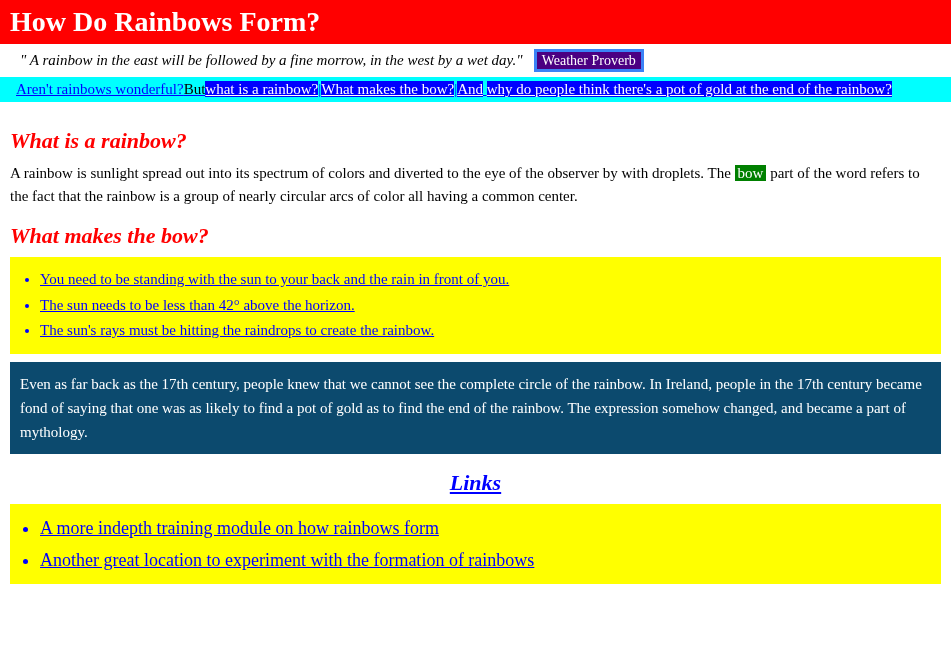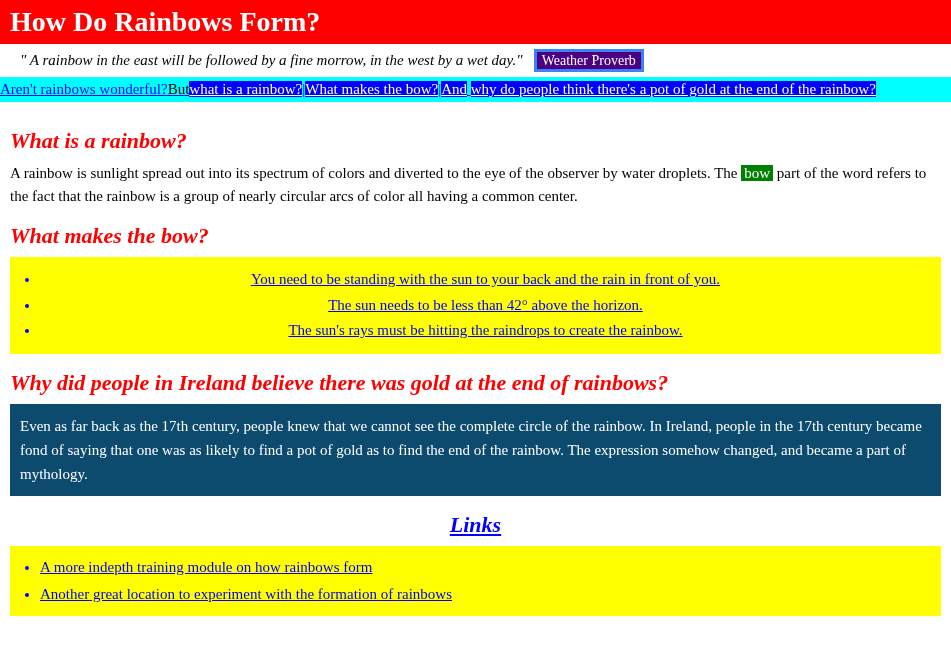--- a/index.html
+++ b/index.html
@@ -30,21 +30,21 @@
       background: #4b0082;
       color: #fff;
       font-style: normal;
       padding: 1px 5px;
       font-size: 14px;
       border: 3px solid #3b82f6;
     }
 
     #nav-bar {
       background: cyan;
-      padding: 4px 0;
+      padding: 4px 16px;
       font-size: 15px;
       color: #00f;
       text-decoration: underline;
     }
     #nav-bar span {
       display: inline;
     }
     .nav-link {
       color: #00f;
       text-decoration: underline;
@@ -81,21 +81,20 @@
     .bow-highlight {
       background: green;
       color: #fff;
       padding: 0 3px;
     }
 
     .bullet-list {
       background: yellow;
       padding: 10px 10px 10px 30px;
       margin: 6px 0;
-      text-align: center;
     }
     .bullet-list li {
       color: blue;
       font-size: 15px;
       line-height: 1.7;
       text-decoration: underline;
     }
 
     .black-box {
       background: #0c4a6e;
@@ -116,21 +115,21 @@
       text-align: center;
     }
 
     .links-list {
       background: yellow;
       padding: 8px 10px 8px 30px;
       margin: 6px 0;
     }
     .links-list li {
       color: blue;
-      font-size: 15px;
+      font-size: 18px;
       line-height: 1.8;
       text-decoration: underline;
     }
   </style>
 </head>
 <body>
 
 <div id="header">
   <h1>How Do Rainbows Form?</h1>
 </div>
@@ -142,31 +141,30 @@
 </div>
 
 <div id="nav-bar">
   <span class="nav-link">Aren't rainbows wonderful?</span><span class="nav-plain">But</span><span class="nav-highlighted">what is a rainbow?</span>|<span class="nav-highlighted">What makes the bow?</span>|<span class="nav-highlighted">And</span> <span class="nav-highlighted">why do people think there's a pot of gold at the end of the rainbow?</span>
 </div>
 
 <div id="main-content">
 
   <h2 class="section-heading">What is a rainbow?</h2>
   <p class="body-text">
-    <span>A rainbow is sunlight spread out into its spectrum of colors and diverted to the eye of the observer by water droplets. The </span><span class="bow-highlight">bow</span><span> part of the word refers to the fact that the rainbow is a group of nearly circular arcs of color all having a common center.</span>
+    <span>A rainbow is sunlight spread out into its spectrum of colors and diverted to the eye of the observer by with droplets. The </span><span class="bow-highlight">bow</span><span> part of the word refers to the fact that the rainbow is a group of nearly circular arcs of color all having a common center.</span>
   </p>
 
   <h2 class="section-heading">What makes the bow?</h2>
   <ul class="bullet-list">
     <li>You need to be standing with the sun to your back and the rain in front of you.</li>
     <li>The sun needs to be less than 42° above the horizon.</li>
     <li>The sun's rays must be hitting the raindrops to create the rainbow.</li>
   </ul>
 
-  <h2 class="section-heading">Why did people in Ireland believe there was gold at the end of rainbows?</h2>
   <div class="black-box">
     <span>Even as far back as the 17th century, people knew that we cannot see the complete circle of the rainbow. In Ireland, people in the 17th century became fond of saying that one was as likely to find a pot of gold as to find the end of the rainbow. The expression somehow changed, and became a part of mythology.</span>
   </div>
 
   <div>
     <div class="links-heading">Links</div>
     <ul class="links-list">
       <li>A more indepth training module on how rainbows form</li>
       <li>Another great location to experiment with the formation of rainbows</li>
     </ul>

